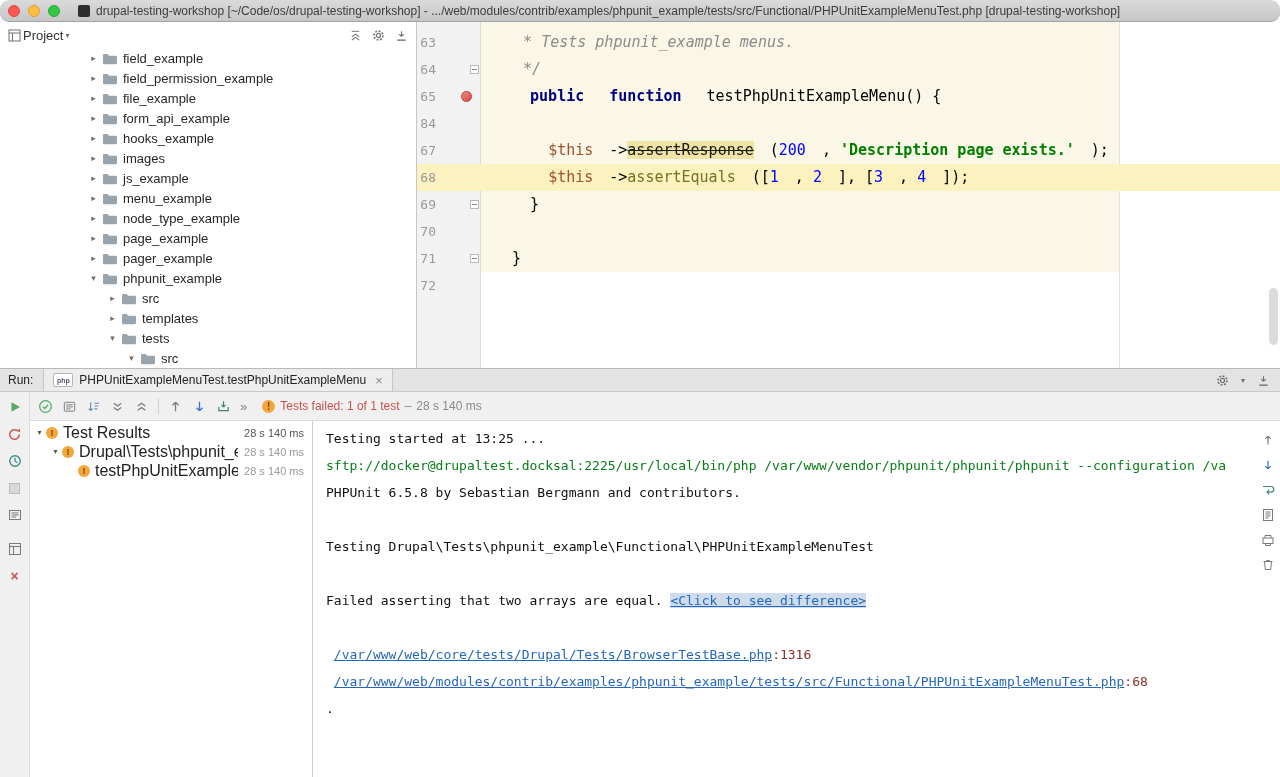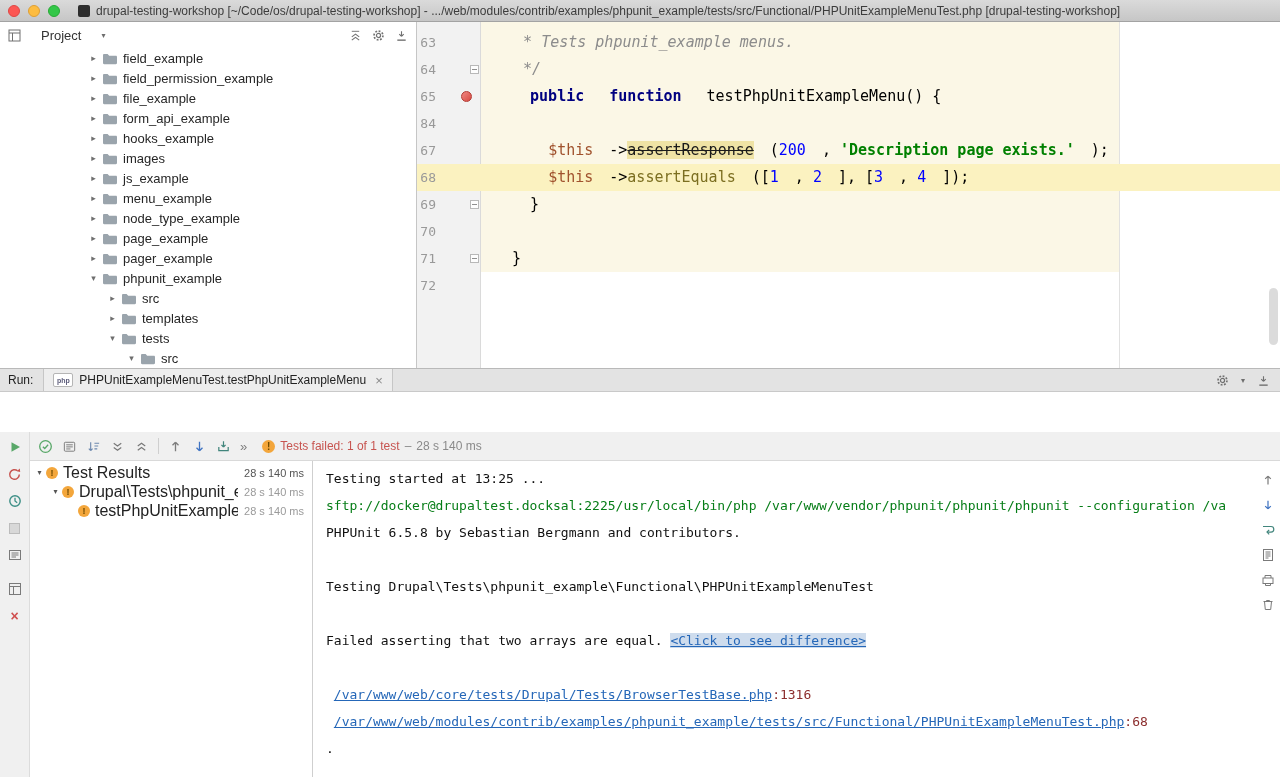--- a/index.html
+++ b/index.html
@@ -9,33 +9,33 @@
     --link:#2567b8; --link-hl-bg:#cedced; --line-ref:#8c2e2e; --command:#067d17;
     --fail-red:#c75450; --warn-orange:#f3a63b; --run-green:#59a869; --down-blue:#3f73c2;
     --traffic-red:#fc5753; --traffic-yellow:#fdbc40; --traffic-green:#33c748;
   }
   *{margin:0;padding:0;box-sizing:border-box;}
   html,body{width:1280px;height:777px;overflow:hidden;}
   body{font-family:"Liberation Sans",sans-serif;background:#fff;position:relative;font-size:13px;}
 
   
   .titlebar{height:22px;background:linear-gradient(#dadada,#c6c6c6);border-bottom:1px solid #a3a3a3;
-    display:flex;align-items:center;padding:0 8px;}
+    display:flex;align-items:center;padding:0 8px;border-radius:9px;}
   .tl{width:12px;height:12px;border-radius:50%;margin-right:8px;flex-shrink:0;}
   .tl.red{background:var(--traffic-red);border:1px solid #df4744;}
   .tl.yellow{background:var(--traffic-yellow);border:1px solid #de9f34;}
   .tl.green{background:var(--traffic-green);border:1px solid #27aa35;}
   .doc-icon{width:12px;height:12px;background:#2e2e2e;border-radius:2px;margin:0 6px 0 10px;flex-shrink:0;}
   .title-text{flex:1;font-size:12px;color:#3c3c3c;white-space:nowrap;overflow:hidden;}
 
   
   .main{display:flex;height:346px;}
   .project-panel{width:417px;background:#fff;border-right:1px solid #c6c6c6;overflow:hidden;
     display:flex;flex-direction:column;flex-shrink:0;}
-  .project-header{display:flex;align-items:center;gap:20px;height:26px;padding:0 8px;color:#333;font-size:13px;}
+  .project-header{display:flex;align-items:center;gap:2px;height:26px;padding:0 8px;color:#333;font-size:13px;}
   .ph-right{margin-left:auto;display:flex;align-items:center;gap:10px;}
   .caret-small{font-size:8px;color:#6e6e6e;}
   .icon-btn{display:inline-flex;align-items:center;justify-content:center;}
 
   .project-tree{flex:1;overflow:hidden;}
   .tree-row{display:flex;align-items:center;height:20px;white-space:nowrap;color:#262626;cursor:default;}
   .tree-chevron{width:11px;font-size:9px;color:#6e6e6e;text-align:center;flex-shrink:0;}
   .tree-folder{width:16px;height:13px;margin:0 5px 0 3px;flex-shrink:0;display:inline-flex;}
   .tree-label{font-size:13px;}
 
@@ -58,21 +58,21 @@
   .tok-comment{color:var(--comment);font-style:italic;}
   .tok-keyword{color:var(--keyword);font-weight:bold;}
   .tok-string{color:var(--string);font-weight:bold;}
   .tok-number{color:var(--number);}
   .tok-var{color:var(--variable);}
   .tok-method{color:var(--method);}
   .tok-deprecated{color:#1a1a1a;background:var(--deprecated-bg);text-decoration:line-through;}
   .ed-thumb{position:absolute;right:2px;top:266px;width:9px;height:57px;background:rgba(0,0,0,.14);border-radius:5px;}
 
   
-  .run-panel{height:409px;border-top:1px solid #b9b9b9;display:flex;flex-direction:column;background:#fff;gap:40px;}
+  .run-panel{height:409px;border-top:1px solid #b9b9b9;display:flex;flex-direction:column;background:#fff;}
   .run-tabs{height:23px;background:#e3e3e3;border-bottom:1px solid #c9c9c9;display:flex;align-items:center;
     padding-left:8px;font-size:12px;color:#222;flex-shrink:0;}
   .run-tab{height:22px;display:flex;align-items:center;padding:0 9px;margin-left:10px;background:#ededed;
     border-left:1px solid #c6c6c6;border-right:1px solid #c6c6c6;}
   .php-icon{width:20px;height:14px;border:1px solid #b5b5b5;border-radius:2px;background:#fff;font-size:7px;
     color:#5c5c7a;display:inline-flex;align-items:center;justify-content:center;margin-right:6px;font-weight:bold;}
   .tab-close{color:#8a8a8a;margin-left:9px;font-size:13px;line-height:1;}
   .tabs-right{margin-left:auto;display:flex;align-items:center;gap:12px;margin-right:10px;}
 
   .run-body{flex:1;display:flex;overflow:hidden;}

